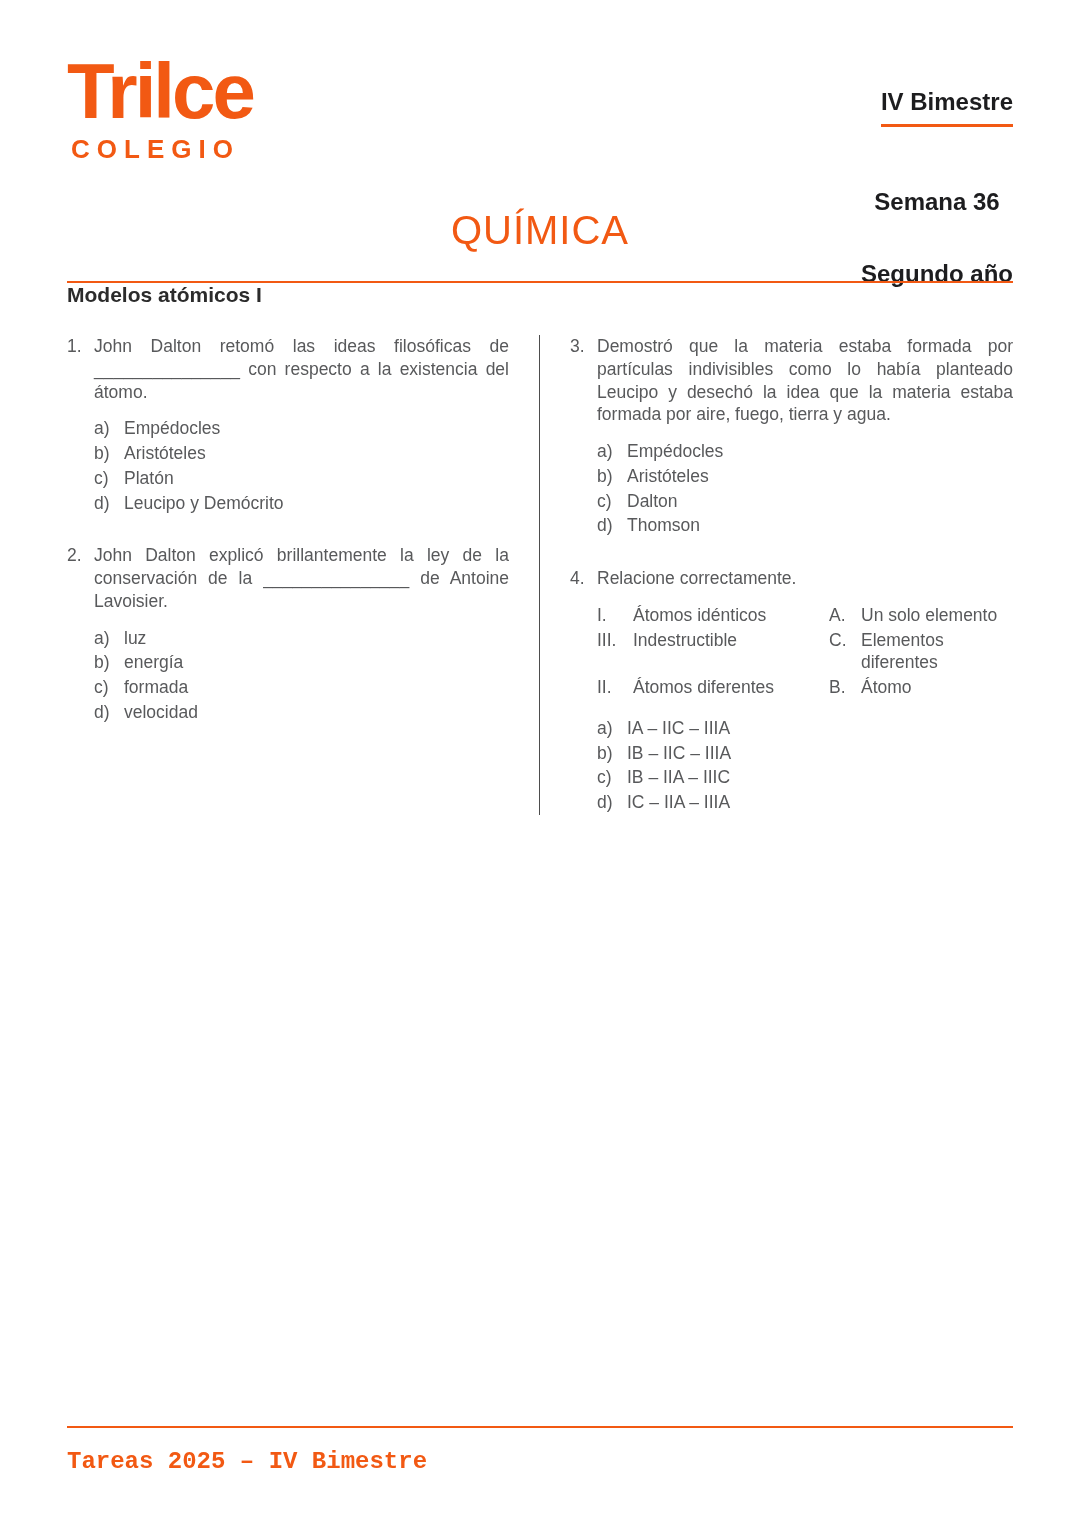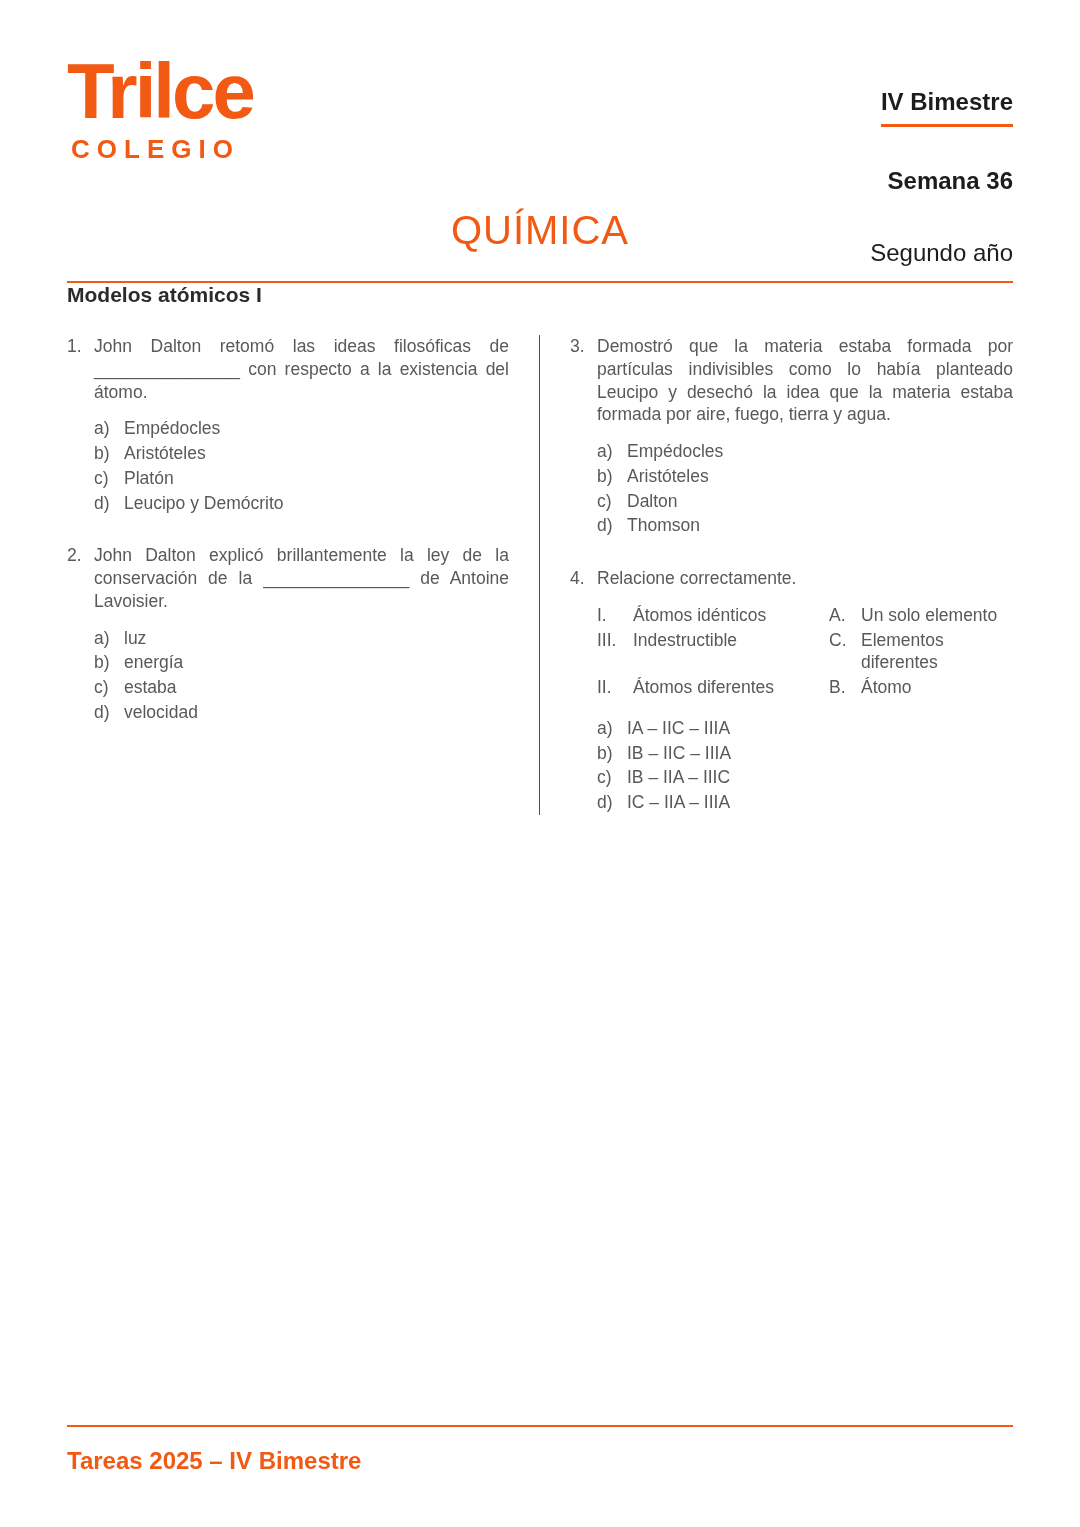--- a/index.html
+++ b/index.html
@@ -31,22 +31,22 @@
   }
   .logo-subtitle{
     font-size:26px;font-weight:bold;color:var(--accent);
     letter-spacing:7px;margin-top:4px;margin-left:4px;
   }
   .header-right{position:absolute;top:88px;right:0;text-align:right;}
   .h-bimester{
     display:inline-block;font-size:24px;font-weight:bold;color:var(--heading);
     padding-bottom:8px;border-bottom:3px solid var(--accent);
   }
-  .h-week{font-size:24px;font-weight:bold;color:var(--heading);margin-top:40px;}
-  .h-grade{font-size:24px;font-weight:normal;color:var(--heading);margin-top:44px;}
+  .h-week{font-size:24px;font-weight:bold;color:var(--heading);margin-top:61px;text-align:center;}
+  .h-grade{font-size:24px;font-weight:bold;color:var(--heading);margin-top:44px;}
   .subject{
     position:absolute;left:50%;transform:translateX(-50%);top:208px;
     font-size:40px;font-weight:normal;color:var(--accent);letter-spacing:1px;
     white-space:nowrap;
   }
   .top-rule{
     position:absolute;bottom:0;left:0;right:0;
     height:2px;background:var(--accent);
   }
 
@@ -75,21 +75,21 @@
   .olet{flex:0 0 30px;}
   .otext{flex:1;}
 
   
   .match-grid{margin-left:27px;margin-bottom:18px;}
   .match-row{display:grid;grid-template-columns:36px 196px 32px 1fr;margin-bottom:2px;}
 
   
   .footer{position:absolute;left:67px;right:67px;bottom:52px;}
   .footer-rule{height:2px;background:var(--accent);}
-  .footer-text{margin-top:20px;font-size:24px;font-weight:bold;color:var(--accent);}
+  .footer-text{margin-top:20px;font-size:24px;font-weight:bold;color:var(--accent);font-family:Liberation Mono, monospace;}
 </style>
 </head>
 <body>
 
 <div class="page">
 
   <div class="header">
     <div class="logo">
       <div class="logo-title">Trilce</div>
       <div class="logo-subtitle">COLEGIO</div>
@@ -146,21 +146,21 @@
           <div class="option">
             <span class="olet">a)</span>
             <span class="otext">luz</span>
           </div>
           <div class="option">
             <span class="olet">b)</span>
             <span class="otext">energía</span>
           </div>
           <div class="option">
             <span class="olet">c)</span>
-            <span class="otext">estaba</span>
+            <span class="otext">formada</span>
           </div>
           <div class="option">
             <span class="olet">d)</span>
             <span class="otext">velocidad</span>
           </div>
         </div>
       </div>
 
     </div>
 

